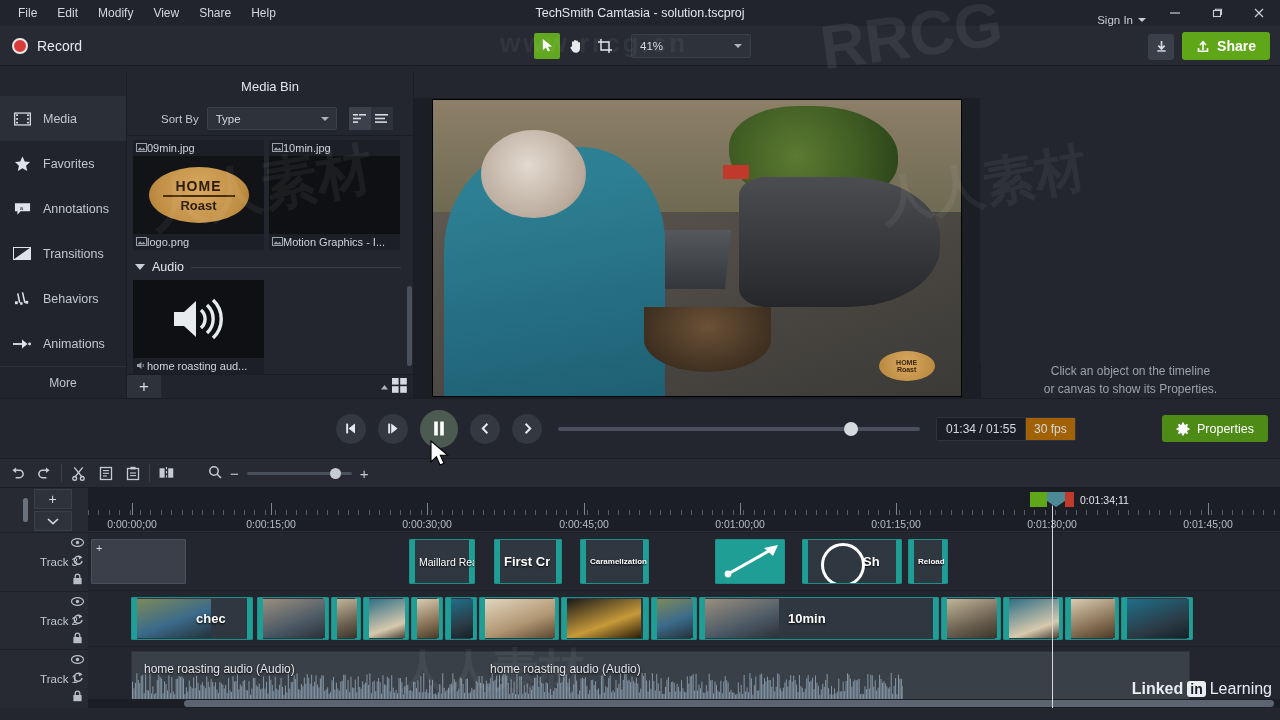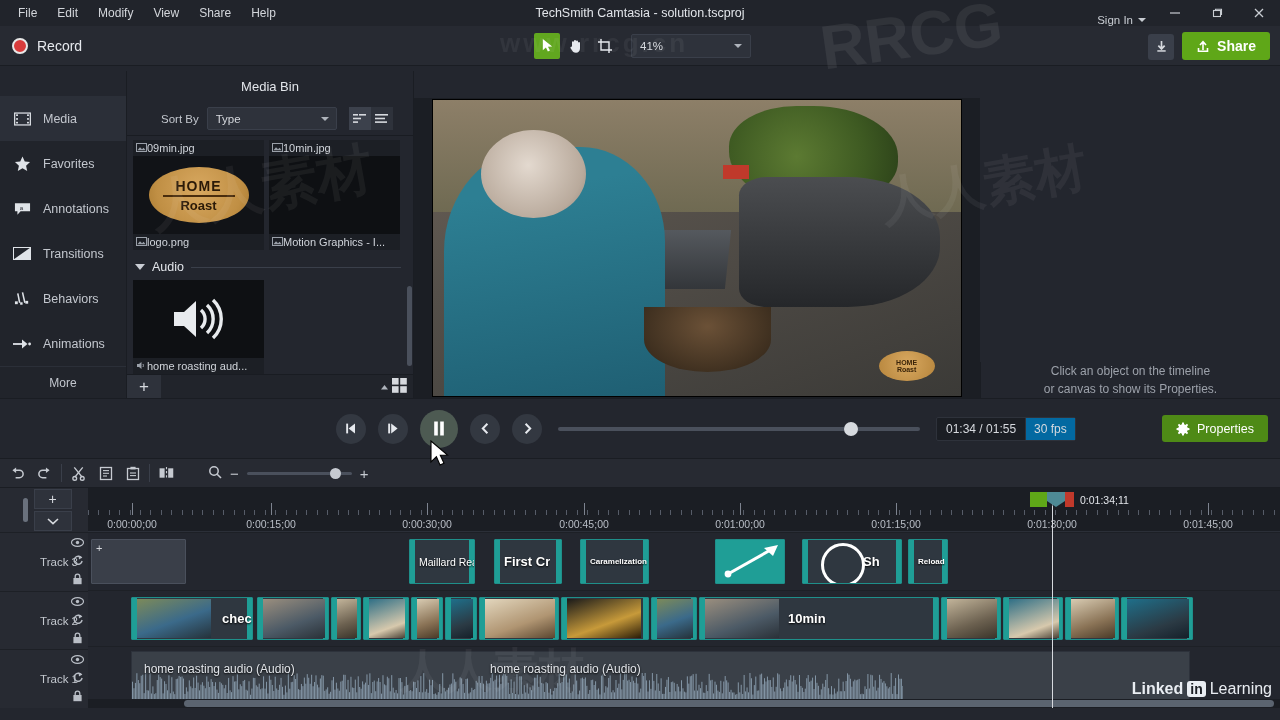--- a/index.html
+++ b/index.html
@@ -156,21 +156,21 @@
   .tp-center{ position:absolute; left:336px; display:flex; align-items:center; gap:12px;}
   .tp-btn{ width:30px;height:30px;border-radius:50%;background:#333841;
     display:flex;align-items:center;justify-content:center; }
   .tp-btn.big{ width:38px;height:38px;background:#4d5a52; }
   .tp-slider{ position:absolute; left:558px; width:362px; height:4px; background:#4a505c; border-radius:2px;}
   .tp-knob{ position:absolute; left:286px; top:-5px; width:14px;height:14px;border-radius:50%;background:#d6d9de;}
   .tp-time{ position:absolute; left:936px; height:24px; background:#1b1e24; border:1px solid #2e323b;
     display:flex; align-items:center; border-radius:2px; }
   .tp-time .t{ padding:0 9px; font-size:12px; color:#d6d9de; }
   .tp-time .fps{ padding:0 8px; font-size:12px; color:#d6d9de; border-left:1px solid #2e323b;
-    background:#0369a1; height:100%; display:flex; align-items:center;}
+    background:#a16207; height:100%; display:flex; align-items:center;}
   .props-btn{ position:absolute; right:12px; height:27px; background:#4e8a16; border-radius:3px;
     display:flex; align-items:center; gap:7px; padding:0 14px; color:#fff; font-size:12.5px; }
 
   
   .tl-toolbar{ height:30px; background:#272a32; display:flex; align-items:center;
     border-top:1px solid #1a1d23; border-bottom:1px solid #1a1d23; padding-left:4px; }
   .tl-tool{ width:27px;height:24px;display:flex;align-items:center;justify-content:center; }
   .tl-sep{ width:1px;height:18px;background:#3a3f4a;margin:0 3px;}
   .tl-zoom{ display:flex; align-items:center; gap:8px; margin-left:28px;}
   .tl-zline{ width:105px; height:3px; background:#4a505c; border-radius:2px; position:relative;}
@@ -932,21 +932,21 @@
             <div class="clip-edge r"></div>
             <div class="clip-label sm">Reload</div>
           </div>
         </div>
 
       <div class="track" id="track2" style="top:58px;height:56px;">
           <div class="clip green" style="left: 43px; width: 122px;">
             <div class="clip-edge l"></div>
             <div class="clip-edge r"></div>
             <div class="clip-thumb" style="background: linear-gradient(160deg, rgb(124, 138, 90) 0%, rgb(59, 106, 138) 55%, rgb(37, 50, 58) 100%); width: 74px;"></div>
-            <div class="clip-label big" style="padding-left: 90px;">chec</div>
+            <div class="clip-label big" style="padding-left: 64px;">chec</div>
           </div>
           <div class="clip green" style="left: 169px; width: 72px;">
             <div class="clip-edge l"></div>
             <div class="clip-edge r"></div>
             <div class="clip-thumb" style="background: linear-gradient(160deg, rgb(154, 142, 126) 0%, rgb(76, 90, 102) 60%, rgb(42, 49, 56) 100%); width: 62px;"></div>
           </div>
           <div class="clip green" style="left: 243px; width: 30px;">
             <div class="clip-edge l"></div>
             <div class="clip-edge r"></div>
             <div class="clip-thumb" style="background: linear-gradient(160deg, rgb(194, 180, 154) 0%, rgb(108, 97, 80) 60%, rgb(58, 52, 42) 100%); width: 20px;"></div>

